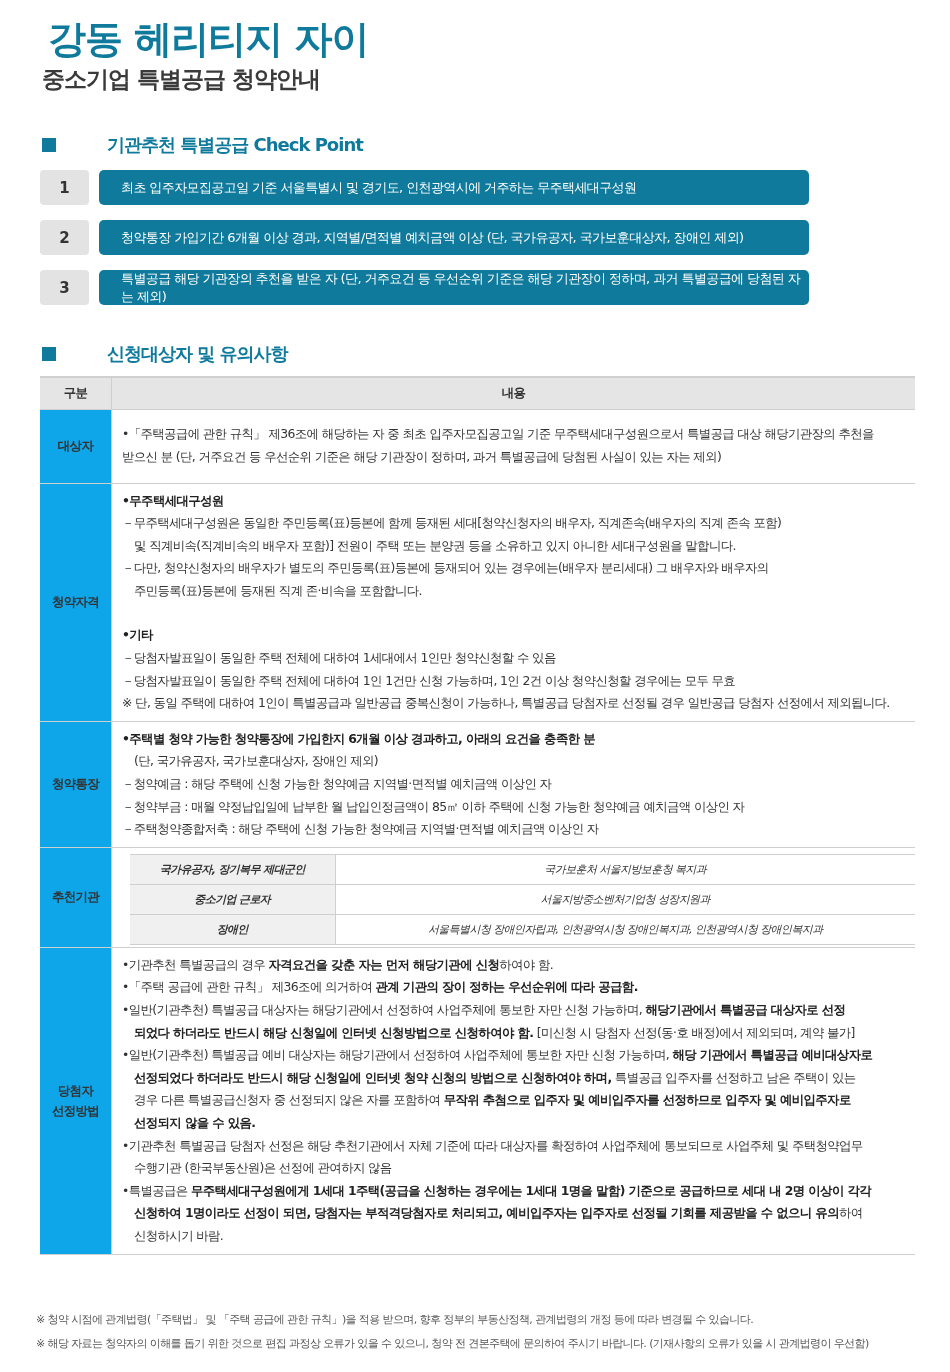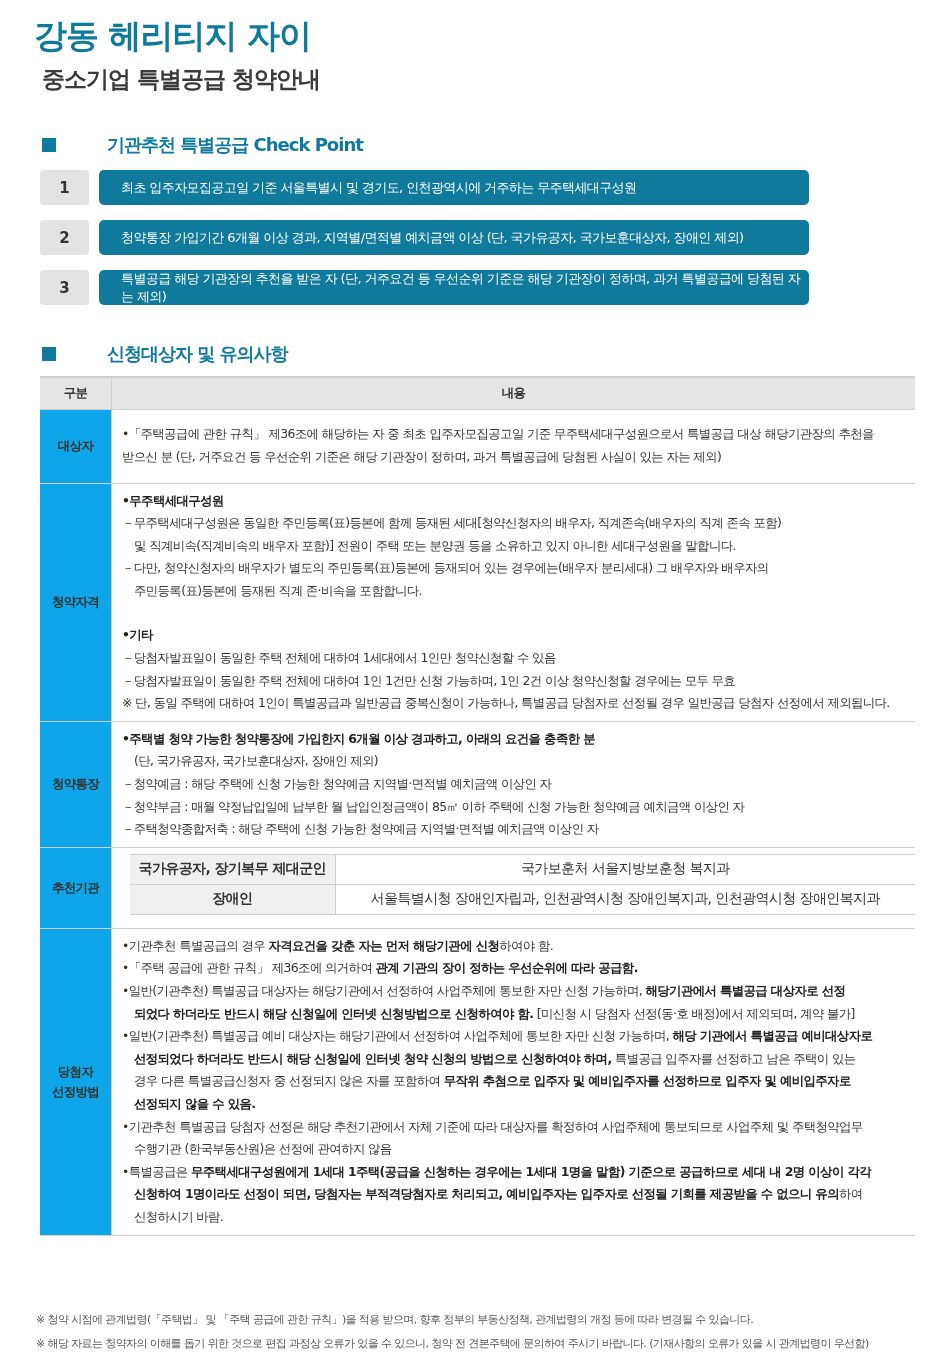--- a/index.html
+++ b/index.html
@@ -5,22 +5,22 @@
   * { box-sizing: border-box; margin: 0; padding: 0; }
   html, body { width: 950px; background: #ffffff; }
   body {
     font-family: "DejaVu Sans", "Liberation Sans", sans-serif;
     color: #333333;
     position: relative;
     height: 1372px;
     overflow: hidden;
   }
   .title {
-    position: absolute; left: 34px; top: 14px;
-    font-size: 33px; font-weight: bold; color: #0f7a9c;
+    position: absolute; left: 48px; top: 14px;
+    font-size: 38px; font-weight: bold; color: #0f7a9c;
     letter-spacing: -1px;
   }
   .subtitle {
     position: absolute; left: 42px; top: 64px;
     font-size: 23px; font-weight: bold; color: #3a3a3a;
     letter-spacing: -1px;
   }
   .section-heading {
     position: absolute; left: 42px;
     font-size: 18px; font-weight: bold; color: #0f7a9c;
@@ -58,22 +58,23 @@
     background: #0ea5e9; width: 72px; text-align: center;
     font-weight: bold; color: #333; border-right: 1px solid #cfcfcf;
     line-height: 1.6;
   }
   td.content { padding: 6px 10px 6px 10px; line-height: 22.6px; }
   .line { display: block; white-space: nowrap; }
   .indent { padding-left: 12px; }
   .b { font-weight: bold; color: #222; }
   .gap { height: 22px; }
   table.sub {
-    width: 785px; margin: 6px 0 13px 0; border-collapse: collapse;
-    font-size: 14px;
+    width: 785px; margin: 6px 0 2px 0; border-collapse: collapse;
+    font-size: 11px;
+    font-style: italic;
   }
   table.sub td {
     height: 30px; text-align: center; border-bottom: 1px solid #cfcfcf;
   }
   table.sub tr:first-child td { border-top: 1px solid #cfcfcf; }
   table.sub td.sub-k {
     background: #f0f0f0; font-weight: bold; width: 205px;
     border-right: 1px solid #cfcfcf;
   }
   .footer {
@@ -155,20 +156,24 @@
     </tr>
 
     <tr>
       <td class="cat">추천기관</td>
       <td style="padding-left:18px;">
         <table class="sub">
           <tbody>
               <tr>
             <td class="sub-k">국가유공자, 장기복무 제대군인</td>
             <td>국가보훈처 서울지방보훈청 복지과</td>
+          </tr>
+          <tr>
+            <td class="sub-k">중소기업 근로자</td>
+            <td>서울지방중소벤처기업청 성장지원과</td>
           </tr>
           <tr>
             <td class="sub-k">장애인</td>
             <td>서울특별시청 장애인자립과, 인천광역시청 장애인복지과, 인천광역시청 장애인복지과</td>
           </tr>
         </tbody>
           </table>
       </td>
     </tr>
 

